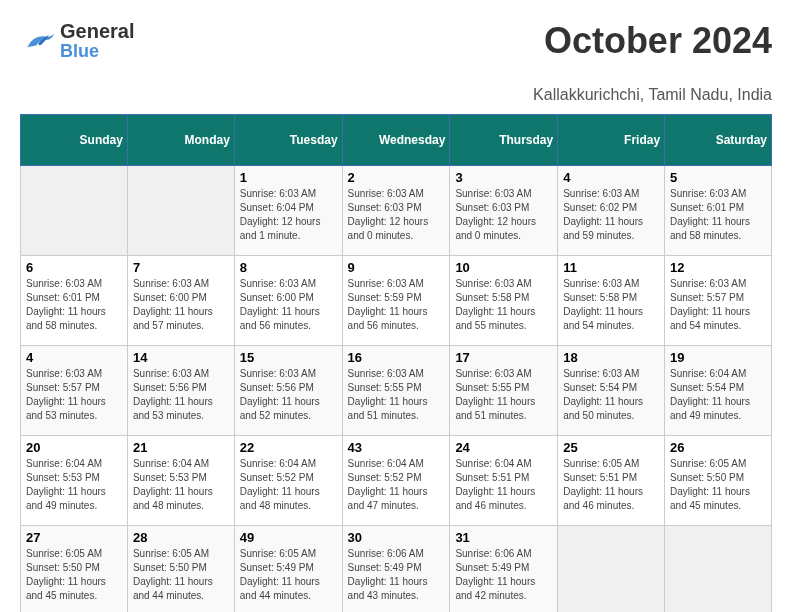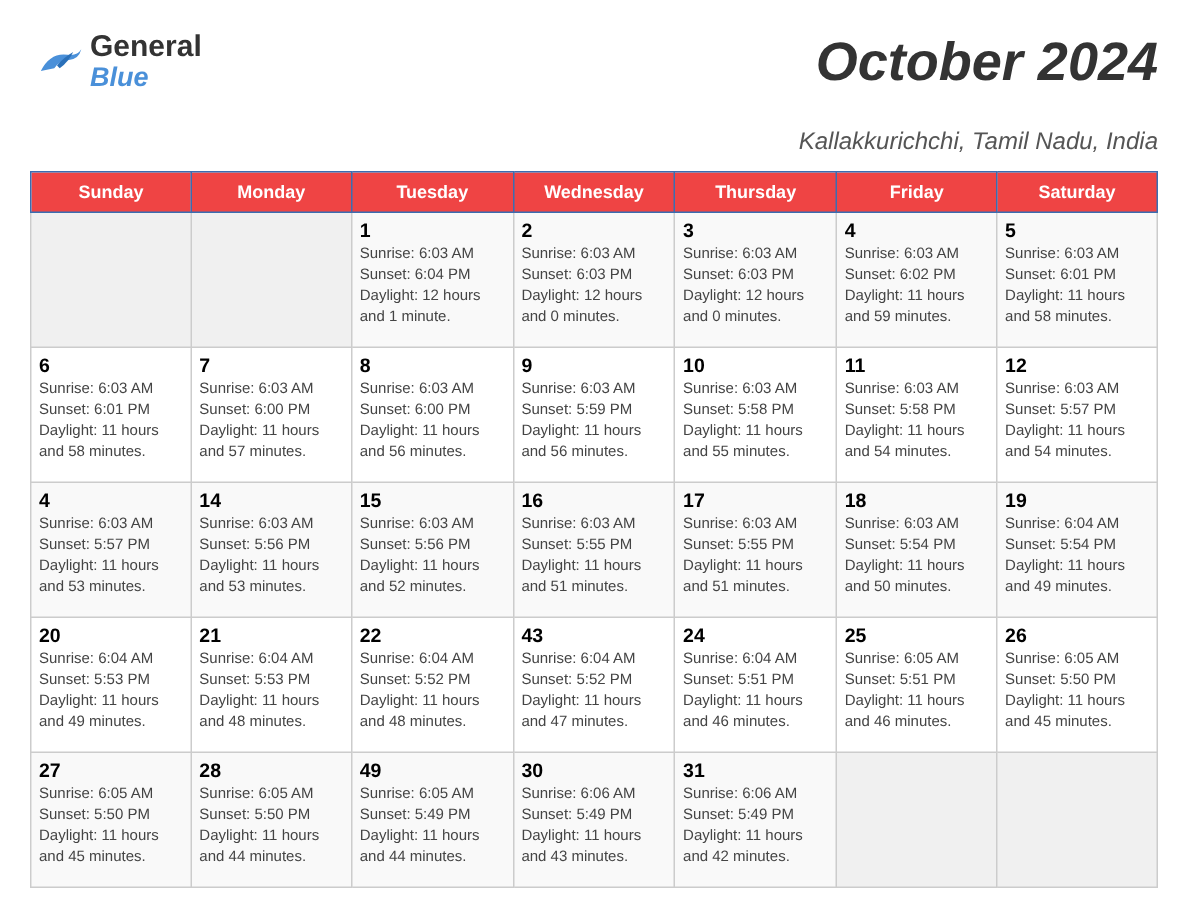--- a/index.html
+++ b/index.html
@@ -11,42 +11,41 @@
       padding: 20px;
     }
     .header {
       display: flex;
       justify-content: space-between;
       align-items: flex-start;
       margin-bottom: 10px;
     }
     .title-area {
       text-align: right;
-      font-style: italic;
     }
     .month-title {
       font-size: 36px;
       font-weight: bold;
       color: #333;
     }
     .location {
       font-size: 16px;
       color: #555;
       margin-top: 24px;
     }
     .calendar {
       width: 100%;
       border-collapse: collapse;
       font-size: 11px;
     }
     .calendar th {
-      background-color: #ef4444;
+      background-color: #0f766e;
       color: #fff;
-      padding: 6px 4px;
-      text-align: center;
+      padding: 18px 4px;
+      text-align: right;
       font-size: 12px;
       font-weight: bold;
       border: 1px solid #3a6db1;
     }
     .calendar td {
       border: 1px solid #ccc;
       padding: 4px 5px;
       vertical-align: top;
       height: 90px;
       background: #fff;
@@ -90,21 +89,21 @@
 <body>
 
 <div class="header">
   <div class="logo-wrapper">
     <svg class="logo-bird" viewBox="0 0 40 30" xmlns="http://www.w3.org/2000/svg">
       <path d="M8 22 Q15 8 28 10 Q35 11 38 6 Q36 14 28 14 Q22 14 18 20 Z" fill="#4a90d9"></path>
       <path d="M20 18 Q25 12 32 8 Q28 16 22 20 Z" fill="#2a70b9"></path>
     </svg>
     <div class="logo-text-group">
       <span style="font-size:20px;font-weight:bold;color:#333;">General</span>
-      <span style="font-size:18px;font-weight:bold;color:#4a90d9;font-style:italic;">Blue</span>
+      <span style="font-size:18px;font-weight:bold;color:#4a90d9;">Blue</span>
     </div>
   </div>
   <div class="title-area">
     <div class="month-title">October 2024</div>
     <div class="location">Kallakkurichchi, Tamil Nadu, India</div>
   </div>
 </div>
 
 <table class="calendar">
   <thead>

